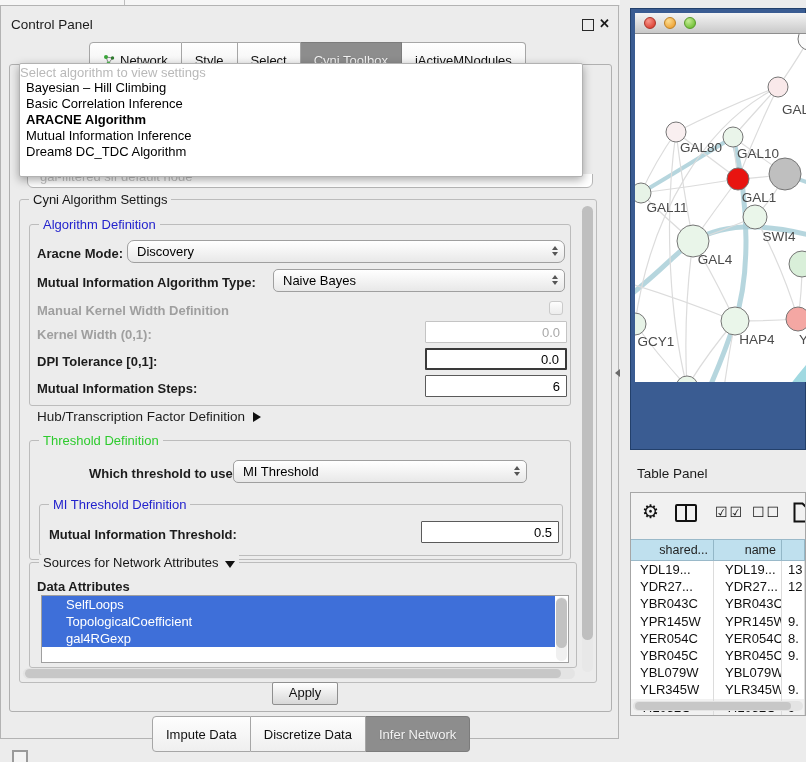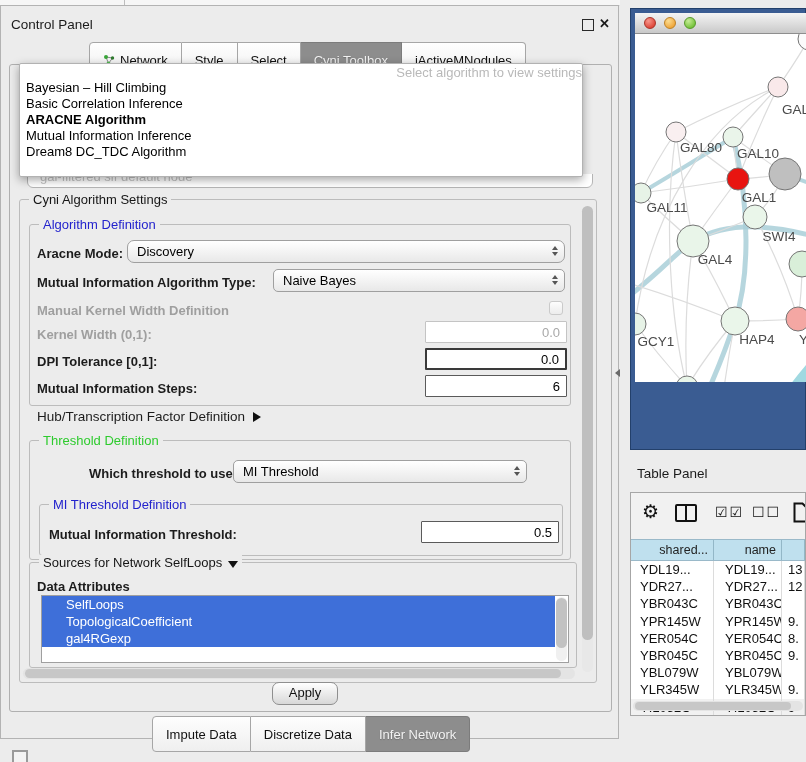--- a/index.html
+++ b/index.html
@@ -21,21 +21,21 @@
        background:linear-gradient(#fefefe,#efefef);border:1px solid #a6a6a6;border-left:none;white-space:nowrap;}
   .tab:first-child{border-left:1px solid #a6a6a6;border-radius:4px 0 0 4px;}
   .tab:last-child{border-radius:0 4px 4px 0;}
   .tab.sel{background:#8d8d8d;color:#f3f3f3;border-color:#7c7c7c;text-shadow:0 1px 1px rgba(0,0,0,.2);}
   .net-ico{margin-right:5px;display:inline-flex;}
   
   #content{left:8px;top:58px;width:603px;height:648px;border:1px solid #b0b0b0;border-radius:3px;background:#ececec;box-sizing:border-box;}
   
   #algo-pop{left:18px;top:57px;width:562px;height:112px;background:#fff;border:1px solid #b2b2b2;
             box-shadow:0 3px 10px rgba(0,0,0,.35);z-index:40;border-radius:2px;}
-  .dd-head{height:15px;text-align:right;color:#b9b9b9;font-size:13px;padding-top:1px;}
+  .dd-head{height:15px;text-align:left;color:#b9b9b9;font-size:13px;padding-top:1px;}
   .dd-item{line-height:16px;padding-left:6px;font-size:13px;color:#000;white-space:nowrap;}
   .dd-sel{font-weight:bold;}
   
   #ob-combo{left:26px;top:168px;width:566px;height:15px;overflow:hidden;z-index:10;}
   #ob-combo .inner{position:absolute;left:0;top:-10px;width:100%;height:24px;box-sizing:border-box;
        border:1px solid #b5b5b5;border-radius:6px;background:#fff;color:#c3c3c3;font-size:13px;line-height:24px;padding-left:12px;}
   
   .group{position:absolute;border:1px solid #bcbcbc;border-radius:3px;}
   .gtitle{position:absolute;top:-8px;left:9px;background:#ececec;padding:0 4px;font-size:13px;white-space:nowrap;color:#161616;}
   .t-blue{color:#2323cd;} .t-green{color:#2ecb2e;}
@@ -61,21 +61,21 @@
   
   .vtrack{position:absolute;background:#e8e8e8;border-radius:6px;}
   .vthumb{position:absolute;background:#bfbfbf;border-radius:6px;}
   .htrack{position:absolute;background:#e4e4e4;border-radius:6px;}
   .hthumb{position:absolute;background:#c7c7c7;border-radius:5px;}
   
   #attr-box{left:40px;top:589px;width:528px;height:68px;background:#fff;border:1px solid #9f9f9f;box-sizing:border-box;overflow:hidden;}
   .attr-item{height:17px;line-height:17px;padding-left:24px;font-size:13px;width:calc(100% - 13px);box-sizing:border-box;}
   .asel{background:#3e6fd9;color:#fff;}
   
-  #apply-btn{left:271px;top:676px;width:64px;height:21px;border:1px solid #8f8f8f;border-radius:7px;
+  #apply-btn{left:271px;top:676px;width:64px;height:21px;border:1px solid #8f8f8f;border-radius:2px;
              background:linear-gradient(#ffffff,#d8d8d8);font-size:13px;text-align:center;line-height:19px;color:#111;}
   #mini-square{left:12px;top:750px;width:16px;height:14px;border:2px solid #9a9a9a;background:#f3f3f3;box-sizing:border-box;}
   
   #net-win{left:630px;top:8px;width:176px;height:442px;background:#3a5c92;border:1px solid #23406b;box-sizing:border-box;}
   #net-title{left:635px;top:13px;width:171px;height:21px;background:linear-gradient(#f4f4f4,#c9c9c9);
              border-bottom:1px solid #8e8e8e;display:flex;align-items:center;padding-left:9px;gap:8px;box-sizing:border-box;}
   .tl{width:12px;height:12px;border-radius:50%;box-sizing:border-box;}
   .tl-red{background:radial-gradient(circle at 35% 30%,#f7978c,#dd4538 75%);border:1px solid #a93328;}
   .tl-yellow{background:radial-gradient(circle at 35% 30%,#fbdc91,#efa63a 75%);border:1px solid #bd8126;}
   .tl-green{background:radial-gradient(circle at 35% 30%,#c6ec96,#74c23a 75%);border:1px solid #57992b;}
@@ -206,21 +206,21 @@
         <span class="arr-dn"></span>
       </span>
   </div>
   <div class="group" style="left:38px;top:498px;width:522px;height:50px;">
     <span class="gtitle t-blue">MI Threshold Definition</span>
   </div>
   <div class="lbl abs" style="left:48px;top:521px;">Mutual Information Threshold:</div>
   <input class="field f-norm" style="left: 420px; top: 515px; width: 138px;" value="0.5">
 
   <div class="group" style="left:28px;top:556px;width:546px;height:104px;">
-    <span class="gtitle"><span>Sources for Network SelfLoops</span><span class="tri-down"></span></span>
+    <span class="gtitle"><span>Sources for Network Attributes</span><span class="tri-down"></span></span>
   </div>
   <div class="lbl abs" style="left:36px;top:573px;">Data Attributes</div>
   <div id="attr-box" class="abs">
     <div id="attr-list">
         <div class="attr-item asel">SelfLoops</div>
         <div class="attr-item asel">TopologicalCoefficient</div>
         <div class="attr-item asel">gal4RGexp</div>
       </div>
     <div class="vtrack" style="right:1px;top:1px;width:11px;height:64px;background:#f0f0f0;">
       <div class="vthumb" style="left:0;top:1px;width:11px;height:50px;background:#c2c2c2;"></div>

